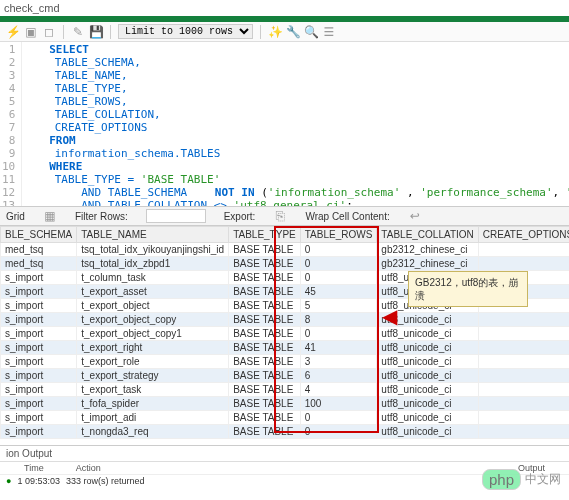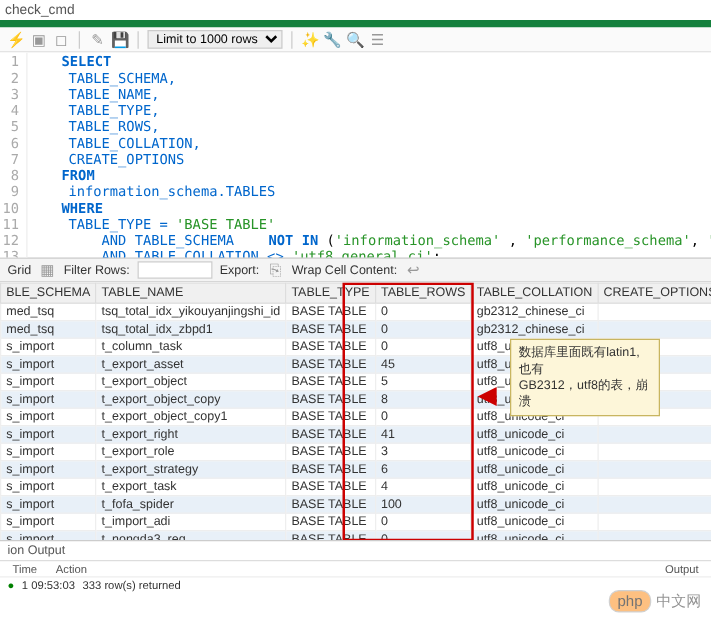--- a/index.html
+++ b/index.html
@@ -1,47 +1,47 @@
 <!DOCTYPE html>
 <html><head>
 <meta charset="utf-8">
 <style>
   * { box-sizing: border-box; margin: 0; padding: 0; }
   body { font-family: "Segoe UI", Arial, sans-serif; font-size: 11px; background: #f8f8f8; width: 569px; height: 500px; overflow: hidden; position: relative; }
   .tab-bar { background: #fff; border-bottom: 6px solid #15803d; padding: 2px 4px; font-size: 11px; color: #555; }
   .top-toolbar { background: #fafafa; border-bottom: 1px solid #ddd; padding: 2px 6px; display: flex; align-items: center; gap: 4px; height: 20px; }
   .tb-icon { width: 14px; height: 14px; display: inline-block; color: #999; font-size: 12px; text-align: center; line-height: 14px; }
-  .limit-select { font-size: 10px; border: 1px solid #ccc; padding: 0 2px; }
+  .limit-select { font-size: 10px; border: 1px solid #ccc; padding: 0 2px; font-family: Liberation Mono, monospace; }
   .sep { width: 1px; height: 14px; background: #ccc; margin: 0 3px; }
   .editor { background: #fff; font-family: Consolas, monospace; font-size: 11px; display: flex; height: 164px; overflow: hidden; }
   .gutter { background: #fff; color: #aaa; text-align: right; padding: 1px 6px 1px 2px; border-right: 1px solid #eee; user-select: none; }
   .gutter div { height: 13px; line-height: 13px; }
   .code { padding: 1px 6px; }
   .code div { height: 13px; line-height: 13px; white-space: pre; }
   .kw { color: #0066cc; font-weight: bold; margin-left: 21px; }
   .col { color: #0066cc; text-align: right; }
   .str { color: #289428; }
-  .grid-toolbar { background: #f4f4f4; border-top: 1px solid #ccc; border-bottom: 1px solid #ccc; padding: 3px 6px; display: flex; align-items: center; gap: 6px; height: 20px; }
+  .grid-toolbar { background: #f4f4f4; border-top: 1px solid #ccc; border-bottom: 1px solid #ccc; padding: 3px 6px; display: flex; align-items: center; gap: 18px; height: 20px; }
   .gt-label { font-size: 10px; color: #333; }
   .gt-input { border: 1px solid #ccc; width: 60px; height: 14px; font-size: 10px; }
   .grid { background: #fff; height: 268px; overflow: hidden; position: relative; }
   table { border-collapse: collapse; width: 100%; font-size: 10px; }
   th { background: #f0f0f0; border: 1px solid #ddd; padding: 2px 4px; text-align: left; font-weight: normal; color: #333; white-space: nowrap; }
   td { border: 1px solid #eee; padding: 1px 4px; color: #333; white-space: nowrap; }
   tr.alt td { background: #e8f0f8; }
   .highlight-box { position: absolute; border: 2px solid #cc0000; pointer-events: none; }
   .callout { position: absolute; background: #fdf6d9; border: 1px solid #c8b560; padding: 4px 6px; font-size: 10px; color: #333; line-height: 1.3; width: 120px; }
   .arrow { position: absolute; color: #cc0000; font-size: 20px; line-height: 1; }
-  .bottom-section { position: absolute; bottom: 0; left: 0; right: 0; background: #fff; border-top: 1px solid #ccc; height: 68px; }
+  .bottom-section { position: absolute; bottom: 0; left: 0; right: 0; background: #fff; border-top: 1px solid #ccc; height: 55px; }
   .output-tab { padding: 2px 6px; font-size: 10px; color: #555; border-bottom: 1px solid #ddd; }
-  .output-header { display: flex; font-size: 9px; color: #555; padding: 1px 10px; gap: 15px; border-bottom: 1px solid #eee; }
+  .output-header { display: flex; font-size: 9px; color: #555; padding: 1px 24px; gap: 32px; border-bottom: 1px solid #eee; }
   .output-row { display: flex; font-size: 9px; color: #333; padding: 1px 6px; gap: 6px; align-items: center; }
   .output-row .ok { color: green; }
   .watermark { position: absolute; bottom: 10px; right: 8px; display: flex; align-items: center; gap: 4px; opacity: 0.9; }
-  .wm-badge { background: #fdba74; color: #666; font-size: 12px; border-radius: 8px; padding: 1px 6px; border: 1px solid #ccc; }
+  .wm-badge { background: #86efac; color: #666; font-size: 15px; border-radius: 8px; padding: 1px 6px; border: 1px solid #ccc; }
   .wm-text { font-size: 12px; color: #888; }
 </style>
 </head>
 <body>
 
 <div class="tab-bar">
   <span>check_cmd</span>
 </div>
 
 <div class="top-toolbar">
@@ -229,21 +229,20 @@
           <td>BASE TABLE</td>
           <td>0</td>
           <td>utf8_unicode_ci</td>
           <td></td>
         </tr>
       </tbody>
   </table>
   <div class="highlight-box" style="top:0px; left:274px; width:105px; height:207px;"></div>
   <div class="arrow" style="top:80px; left:382px;">◀</div>
   <div class="callout" style="top:45px; left:408px;">
-    <div>数据库里面既有latin1,也有</div>
     <div>GB2312，utf8的表，崩溃</div>
   </div>
 </div>
 
 <div class="bottom-section">
   <div class="output-tab">ion Output</div>
   <div class="output-header">
     <span>Time</span>
     <span>Action</span>
     <span style="margin-left:auto">Output</span>

